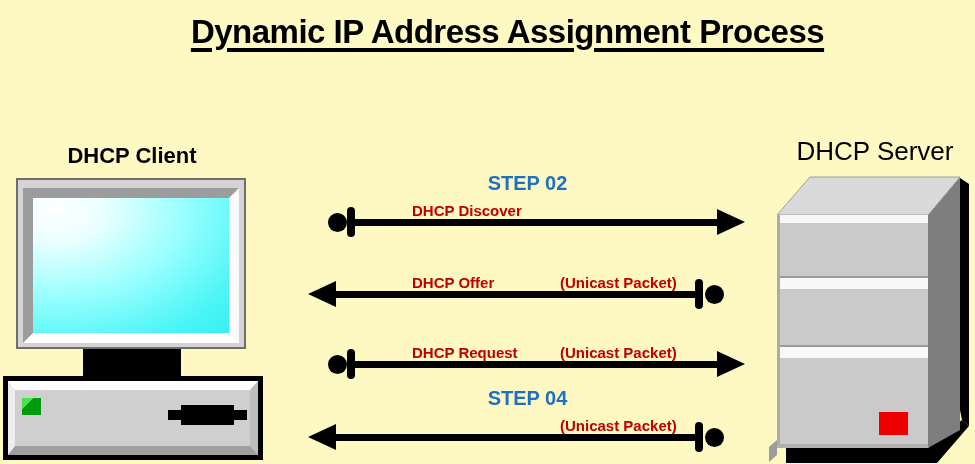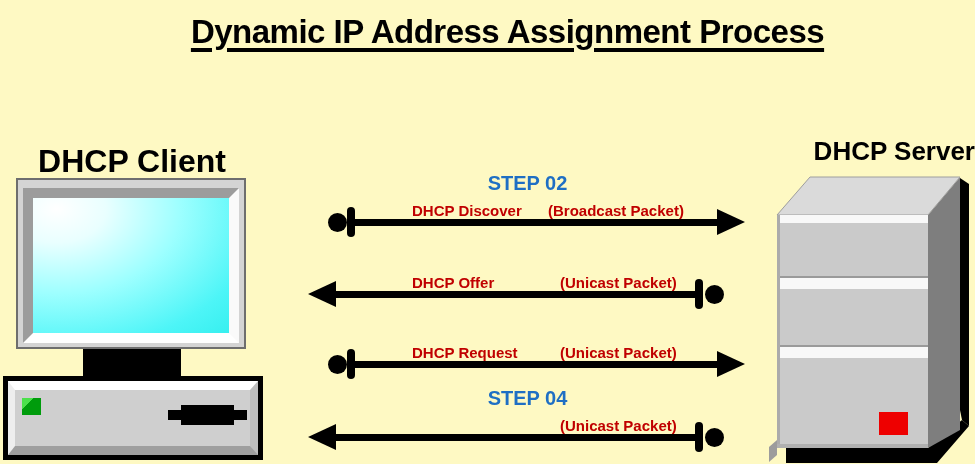--- a/index.html
+++ b/index.html
@@ -10,21 +10,21 @@
   
   .title{
     position:absolute;left:20px;top:13px;width:975px;text-align:center;
     font-size:33px;font-weight:bold;color:#000;letter-spacing:-0.5px;
   }
   .title span{text-decoration:underline;text-decoration-thickness:4px;text-underline-offset:5px;}
 
   
   .client-label{
     position:absolute;left:16px;top:143px;width:232px;text-align:center;
-    font-size:32px;font-weight:bold;color:#000;
+    font-size:22px;font-weight:bold;color:#000;
   }
   .monitor{
     position:absolute;left:16px;top:178px;width:230px;height:171px;
     background:#d4d4d4;border:2px solid #6e6e6e;box-sizing:border-box;
   }
   .bezel{
     position:absolute;left:5px;top:8px;right:5px;bottom:4px;
     border:10px solid;border-color:#9c9c9c #fafafa #ffffff #9c9c9c;
   }
   .screen{
@@ -69,22 +69,22 @@
   .arrow.right .a-line{left:52px;right:37px;}
   .arrow.right .a-head{right:10px;border-left:28px solid #000;}
   
   .arrow.left .a-head{left:8px;border-right:28px solid #000;}
   .arrow.left .a-line{left:33px;right:54px;}
   .arrow.left .a-bar{left:395px;}
   .arrow.left .a-circle{left:405px;}
 
   
   .server-label{
-    position:absolute;left:775px;top:136px;width:200px;text-align:right;
-    font-size:26px;font-weight:bold;color:#000;
+    position:absolute;left:775px;top:136px;width:200px;text-align:center;
+    font-size:26px;font-weight:normal;color:#000;
   }
   .server-svg{position:absolute;left:765px;top:170px;width:210px;height:294px;}
 </style>
 </head>
 <body>
 
 <div class="canvas">
 
   <div class="title">
     <span>Dynamic IP Address Assignment Process</span>
@@ -101,21 +101,20 @@
     <div class="case-face"></div>
     <div class="led-green"></div>
     <div class="slot-bar"></div>
     <div class="slot-center"></div>
   </div>
 
   <div class="step s1" style="top:172px">
     <div class="step-title">STEP 02</div>
     <div class="labels">
       <span class="msg">DHCP Discover</span>
-      <span class="pkt">(Broadcast Packet)</span>
     </div>
     <div class="arrow right">
       <span class="a-circle"></span>
       <span class="a-bar"></span>
       <span class="a-line"></span>
       <span class="a-head"></span>
     </div>
   </div>
 
   <div class="step" style="top:244px">

